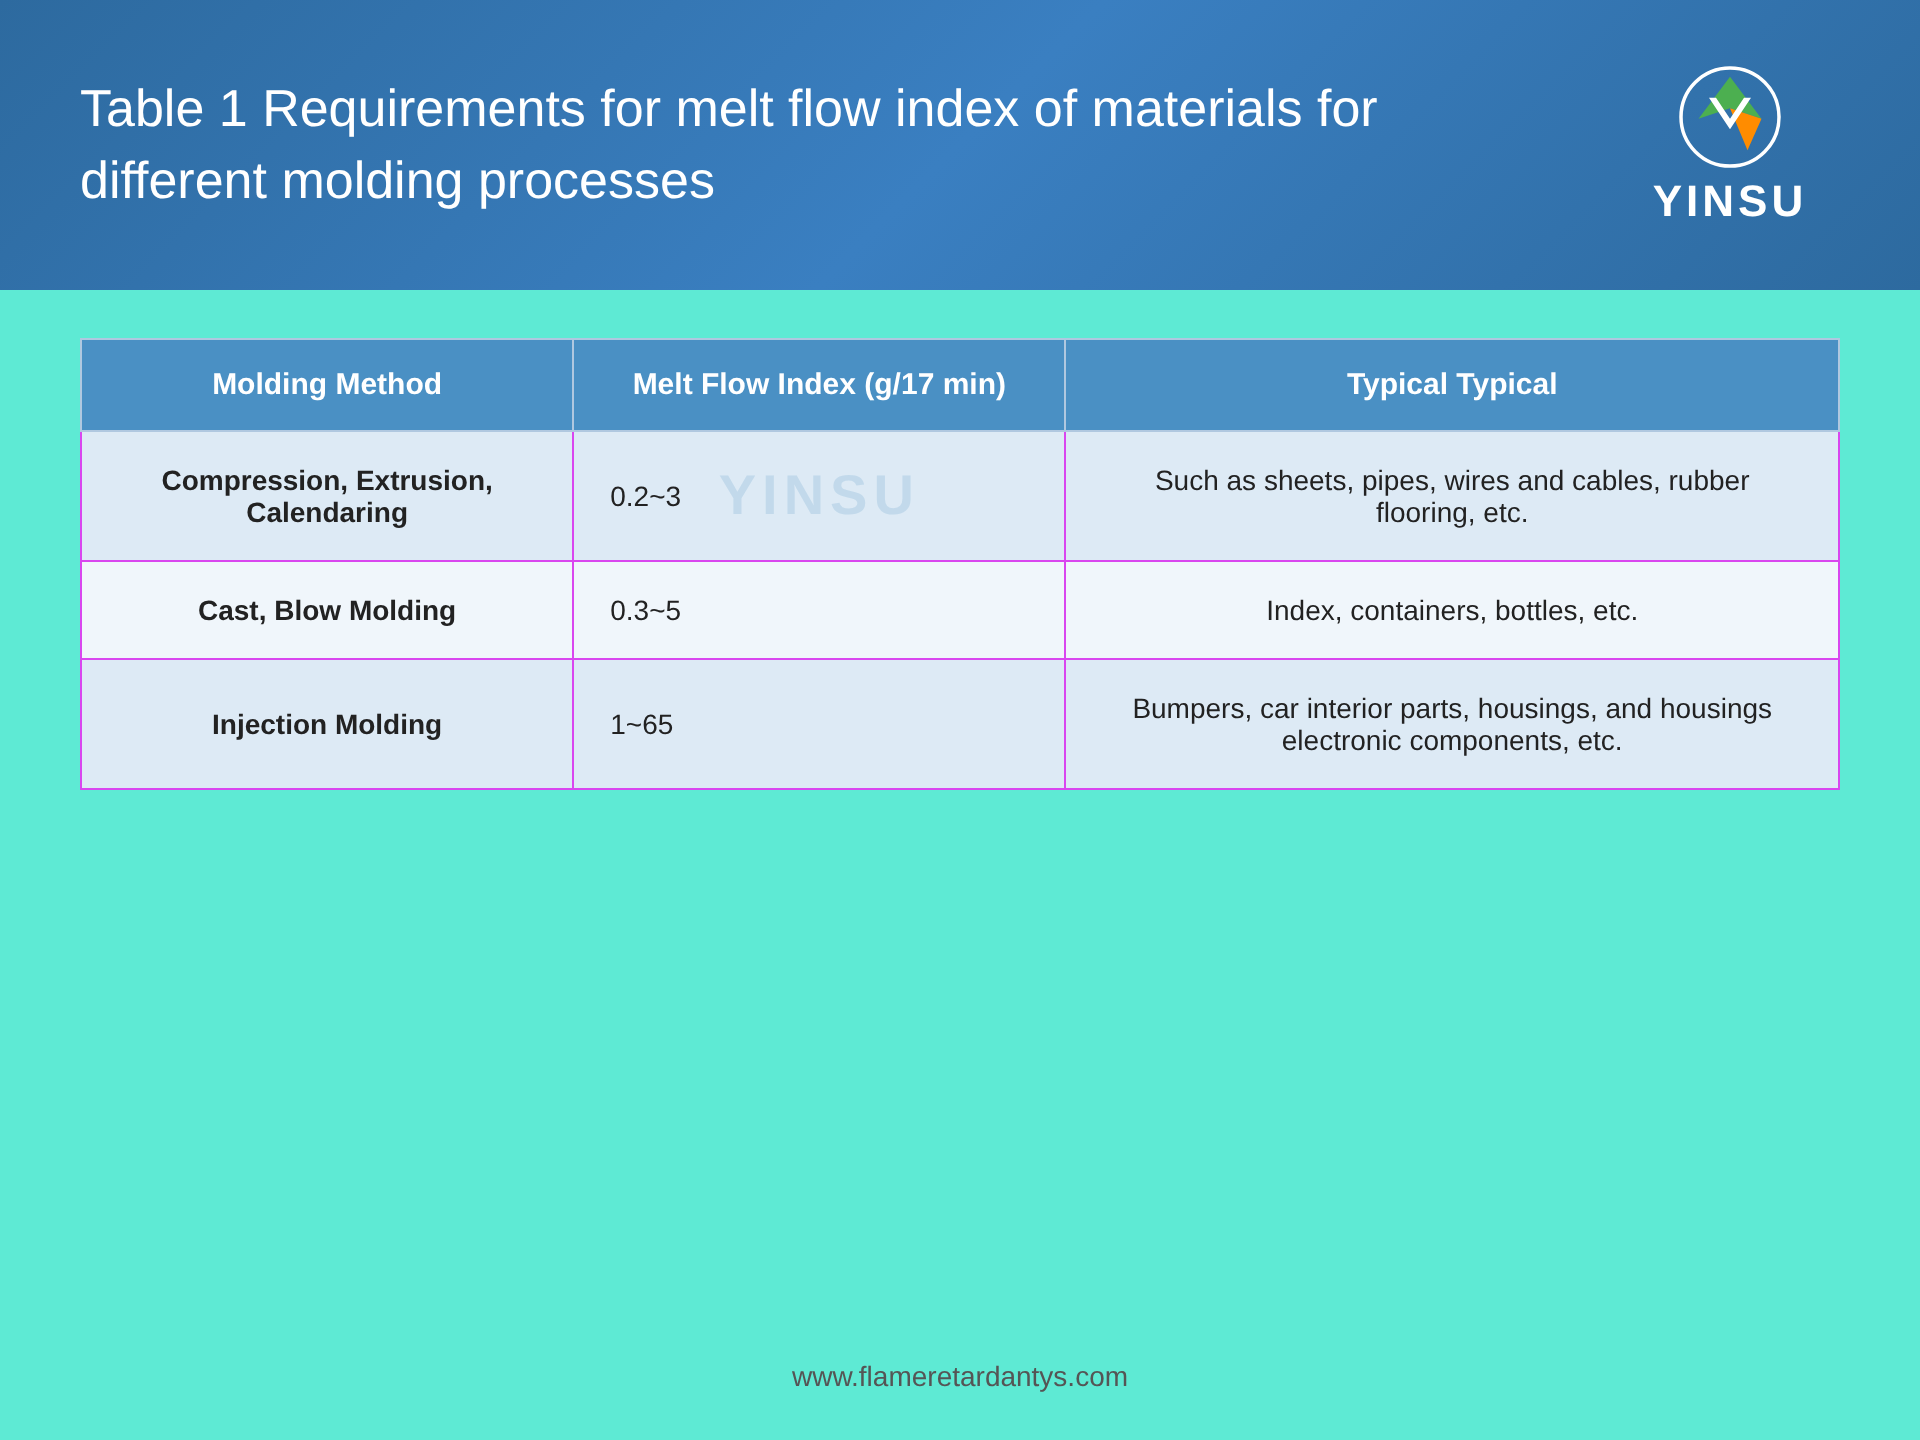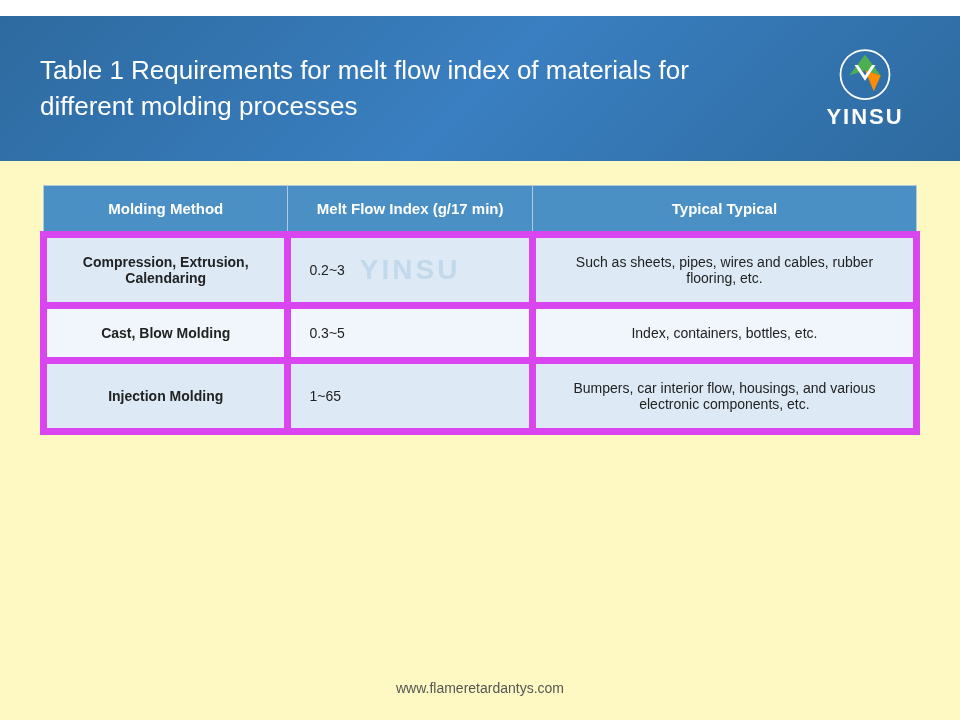--- a/index.html
+++ b/index.html
@@ -20,21 +20,20 @@
     }
 
     
     .header {
       background: linear-gradient(135deg, #2d6a9f 0%, #3a7fc1 50%, #2d6a9f 100%);
       padding: 28px 40px 28px 40px;
       display: flex;
       align-items: center;
       justify-content: space-between;
       min-height: 145px;
-      margin-top: 16px;
     }
 
     .header-title {
       color: #ffffff;
       font-size: 26px;
       font-weight: 500;
       line-height: 1.35;
       max-width: 680px;
     }
 
@@ -55,21 +54,21 @@
       color: #ffffff;
       font-size: 22px;
       font-weight: bold;
       letter-spacing: 2px;
       margin-top: 2px;
     }
 
     
     .main-content {
       flex: 1;
-      background: #fef9c3;
+      background: #5eead4;
       padding: 24px 40px 16px 40px;
       display: flex;
       flex-direction: column;
       justify-content: space-between;
     }
 
     
     .table-wrapper {
       width: 100%;
       border-collapse: collapse;
@@ -92,21 +91,21 @@
     .table-wrapper tbody tr:nth-child(odd) {
       background: #ddeaf5;
     }
 
     .table-wrapper tbody tr:nth-child(even) {
       background: #f0f6fb;
     }
 
     .table-wrapper tbody td {
       padding: 16px 18px;
-      border: 7px solid #d946ef;
+      border: 1px solid #d946ef;
       font-size: 14px;
       color: #222222;
       vertical-align: middle;
     }
 
     .col-method {
       width: 28%;
       text-align: center;
       font-weight: bold;
       color: #1a5a9a;
@@ -204,21 +203,21 @@
             <td class="col-products">Such as sheets, pipes, wires and cables, rubber flooring, etc.</td>
           </tr>
           <tr>
             <td class="col-method">Cast, Blow Molding</td>
             <td class="col-mfi watermark-cell"><span>0.3~5</span></td>
             <td class="col-products">Index, containers, bottles, etc.</td>
           </tr>
           <tr>
             <td class="col-method">Injection Molding</td>
             <td class="col-mfi watermark-cell"><span>1~65</span></td>
-            <td class="col-products">Bumpers, car interior flow, housings, and various electronic components, etc.</td>
+            <td class="col-products">Bumpers, car interior parts, housings, and housings electronic components, etc.</td>
           </tr>
         </tbody>
     </table>
 
     <div class="footer">
       <div class="footer-links">
         <span class="footer-link">www.flameretardantys.com</span>
       </div>
     </div>
 

